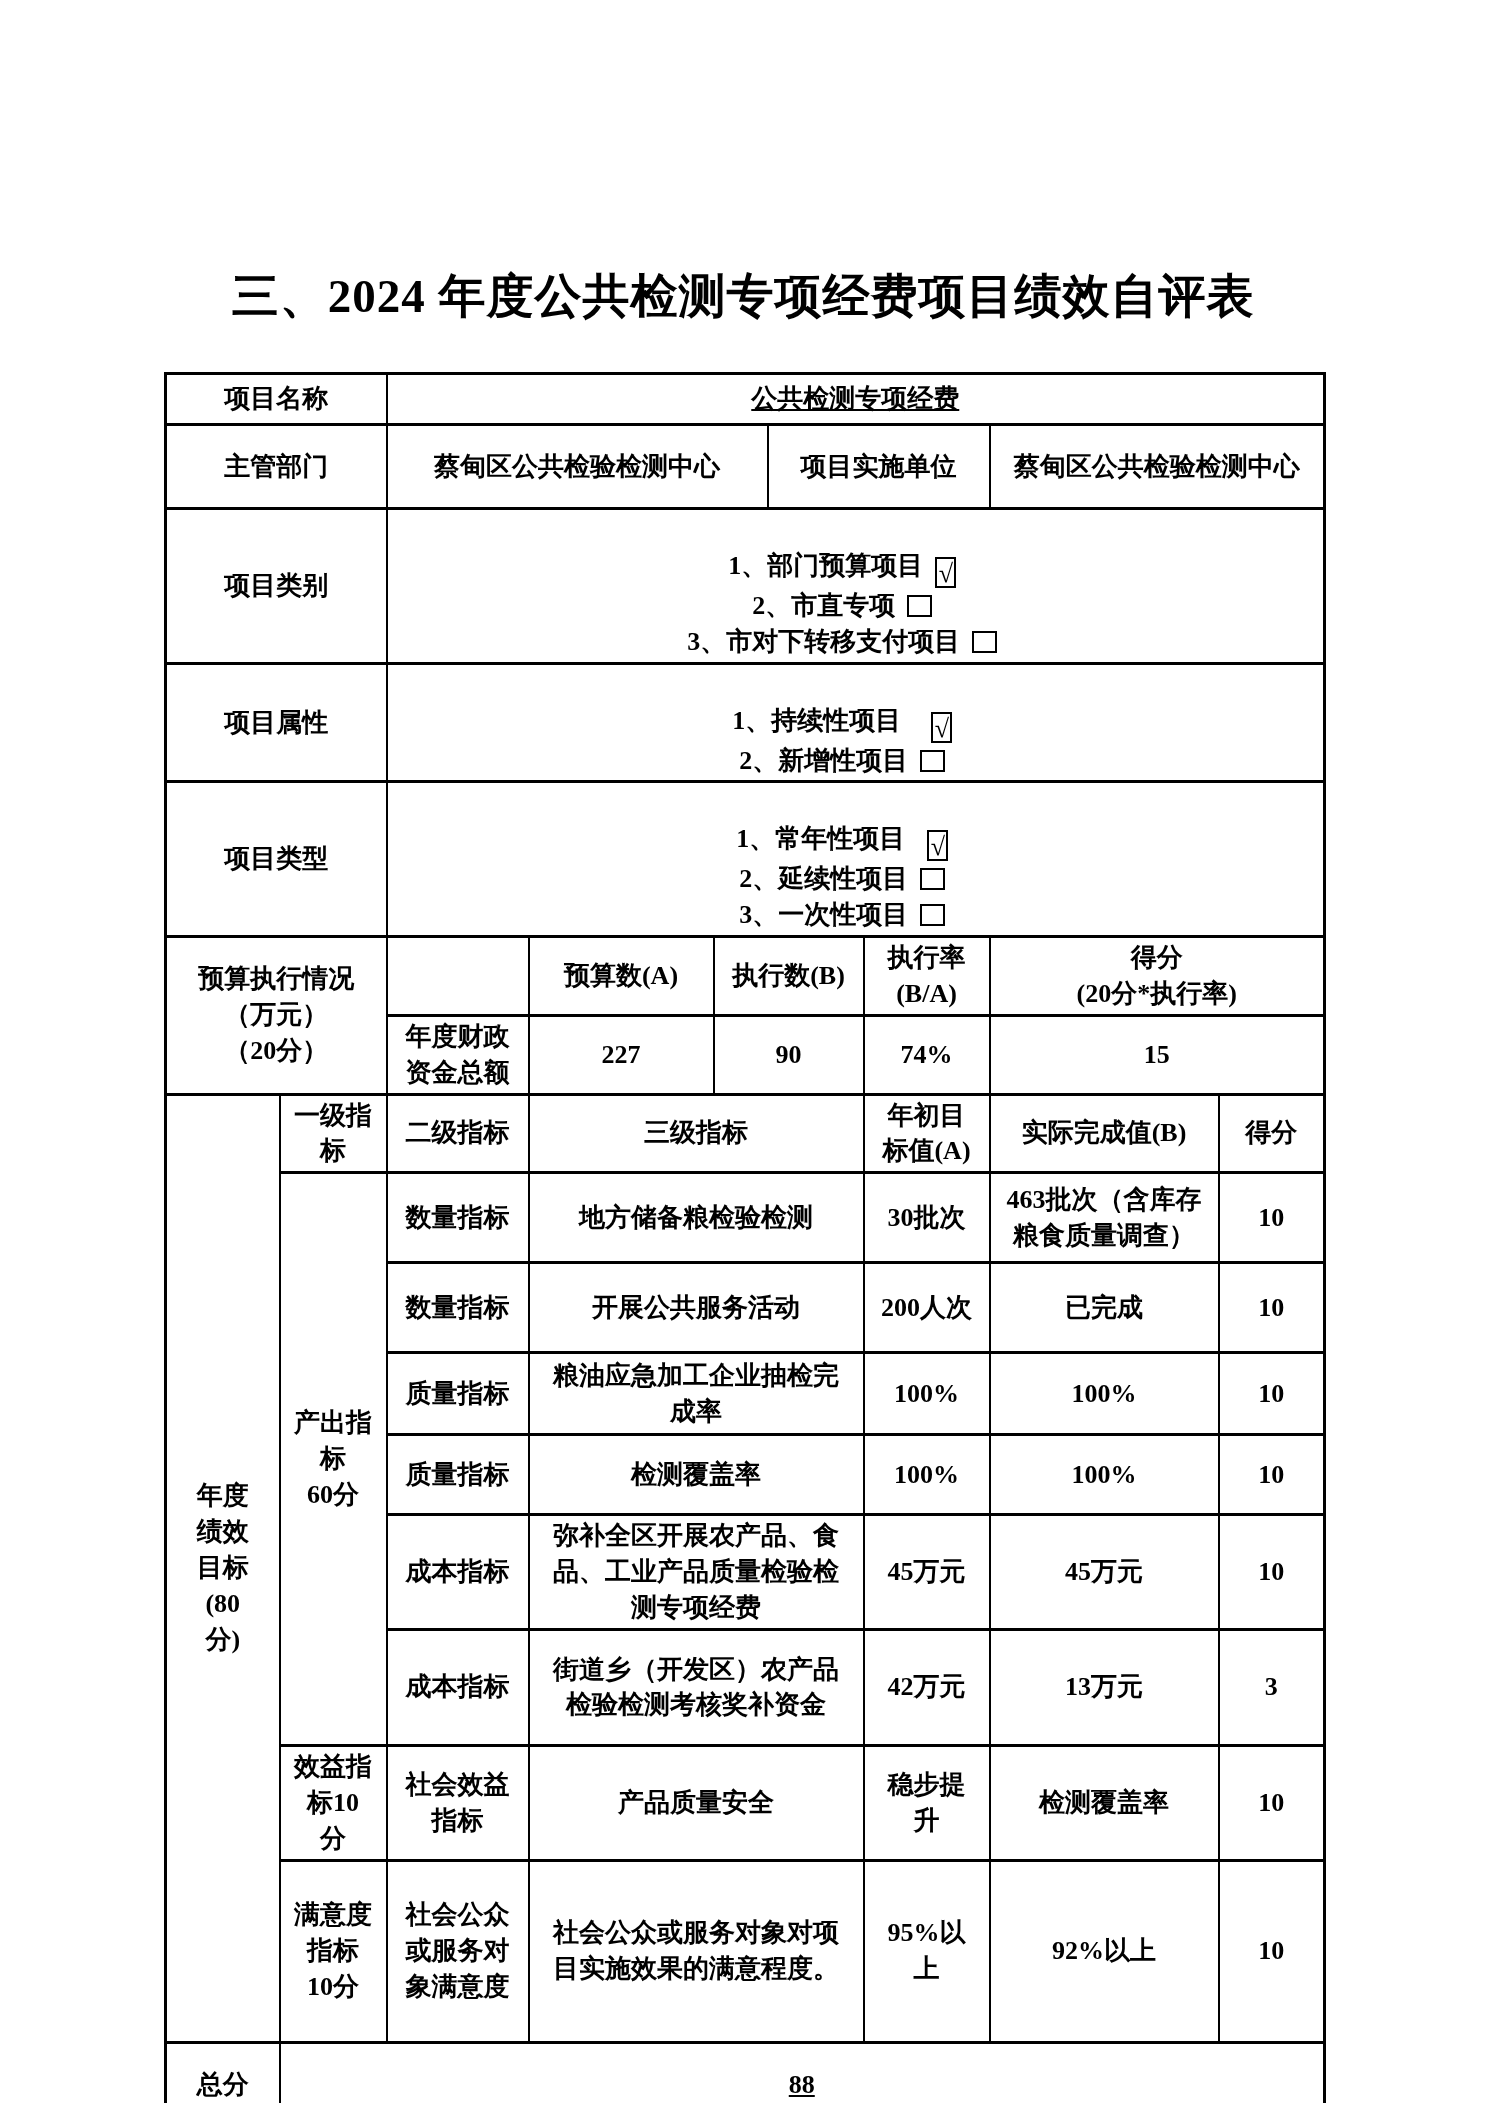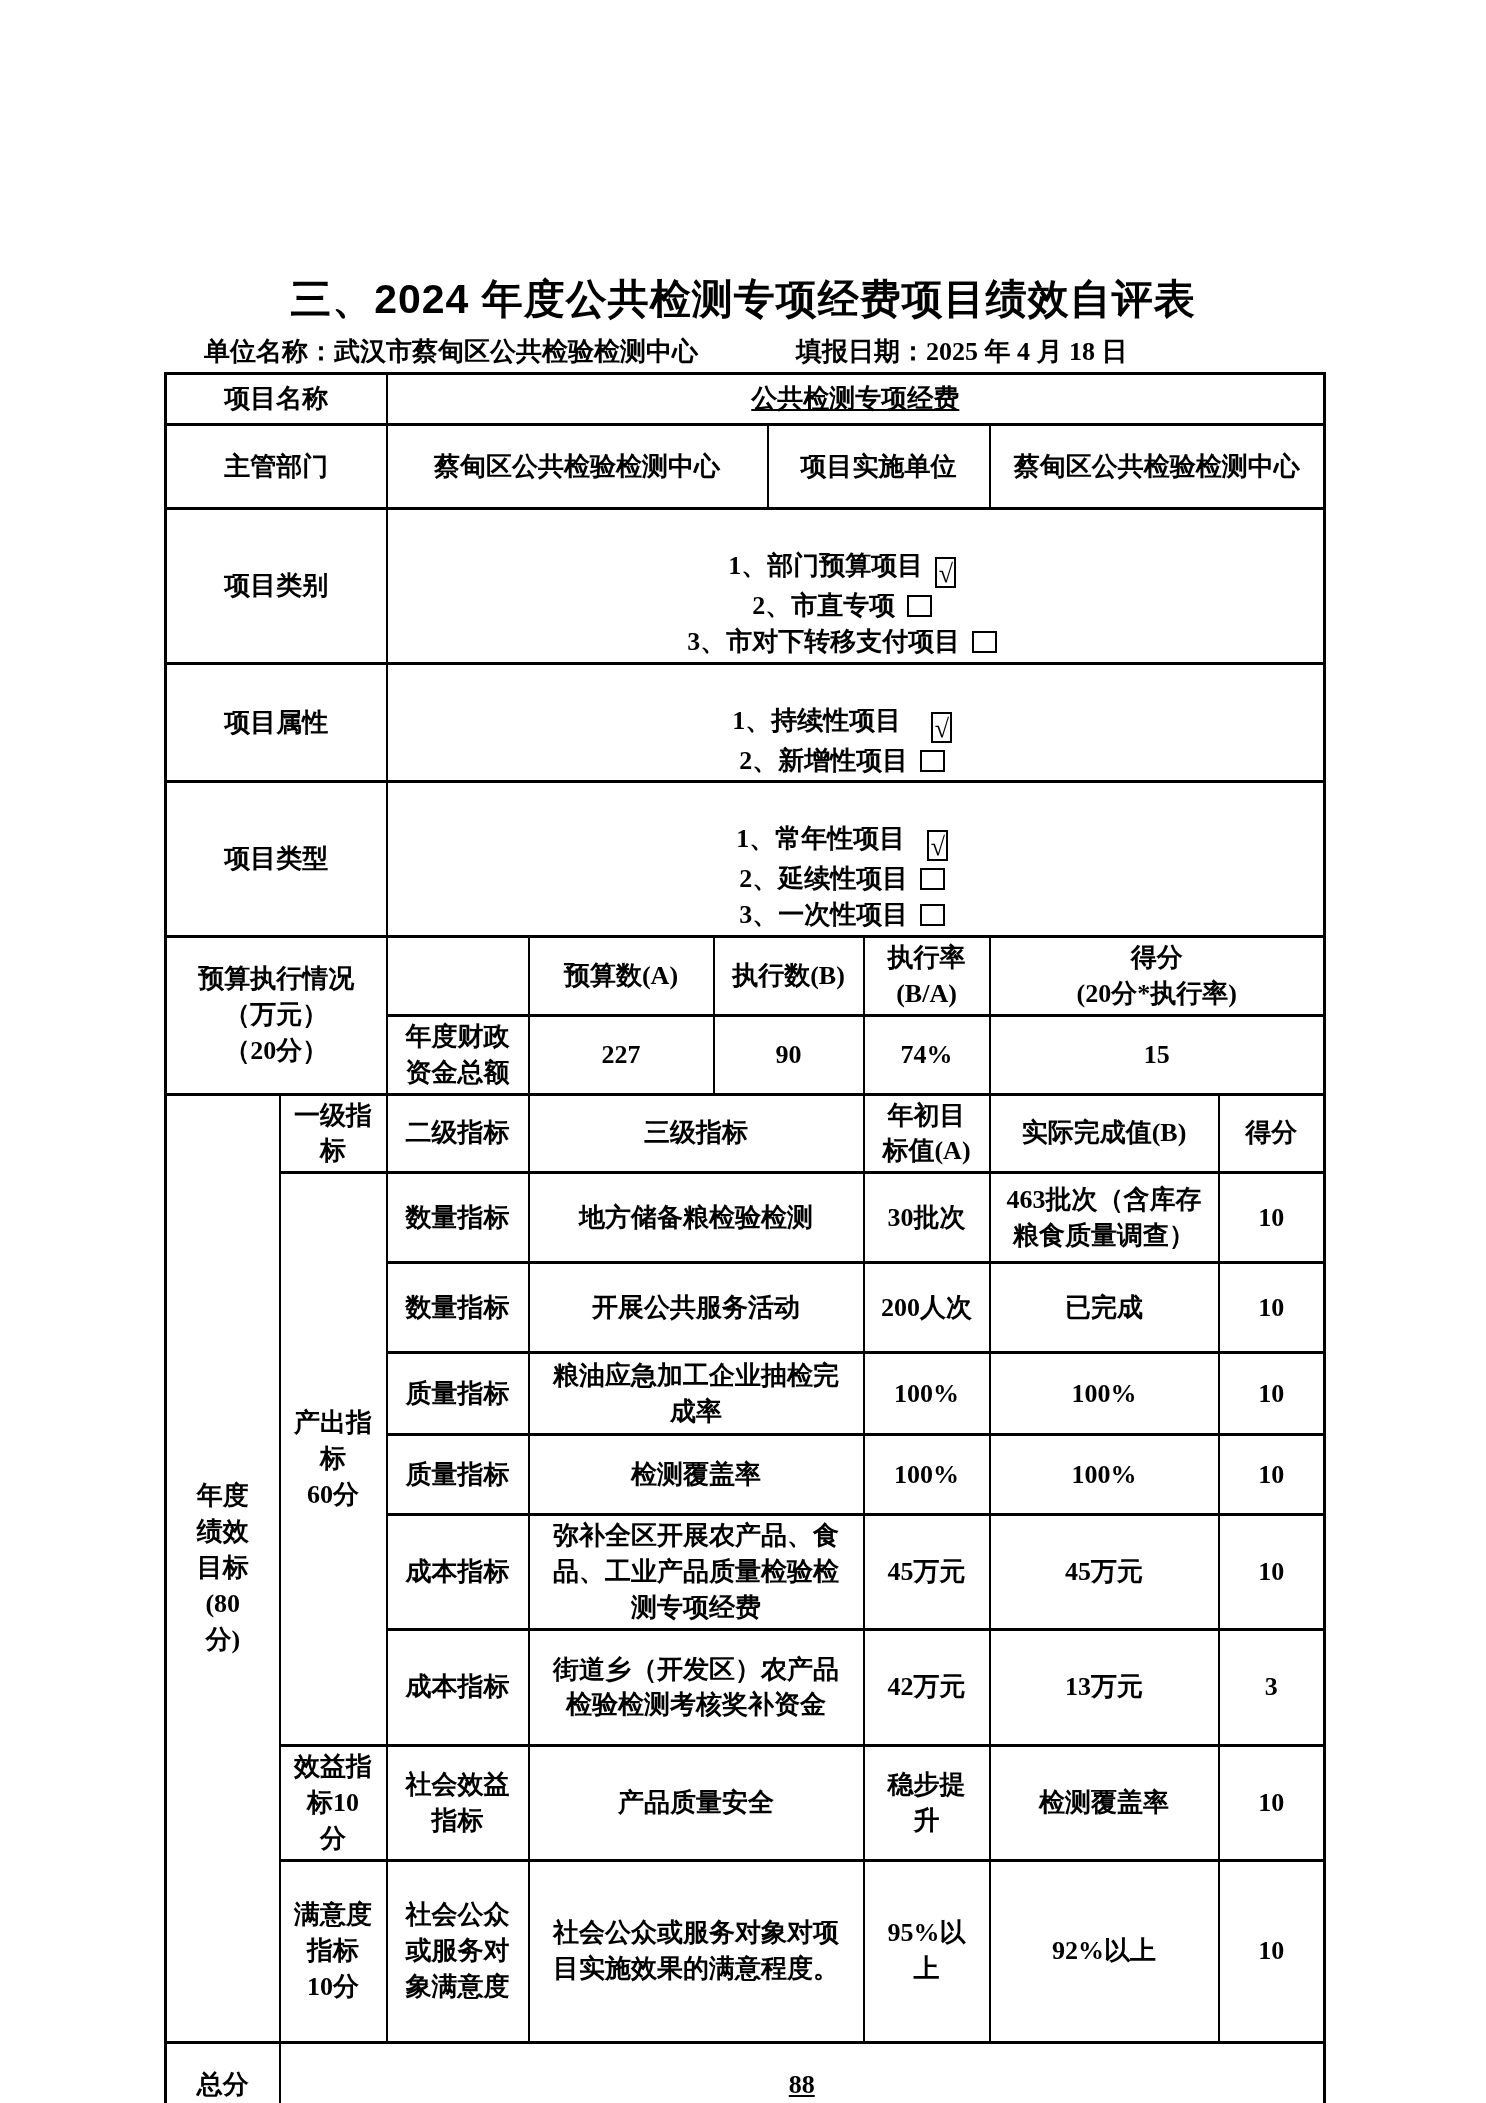--- a/index.html
+++ b/index.html
@@ -2,23 +2,23 @@
 <html><head>
 <meta charset="utf-8">
 <style>
   html,body{margin:0;padding:0;background:#888;}
   .page{
     position:relative;width:1486px;height:2103px;background:#ffffff;color:#000;
     font-family:"Liberation Serif",serif;font-weight:bold;overflow:hidden;
     margin:0 auto;
   }
   .title{
-    position:absolute;top:272px;left:0;width:100%;text-align:center;
-    font-size:41px;font-weight:bold;letter-spacing:1px;
-    font-family:Liberation Sans, sans-serif;
+    position:absolute;top:265px;left:0;width:100%;text-align:center;
+    font-size:47px;font-weight:bold;letter-spacing:1px;
+    font-family:Liberation Serif, serif;
   }
   .meta-line{position:absolute;top:334px;left:204px;width:1130px;height:34px;font-size:26px;}
   .meta-date{position:absolute;left:592px;top:0;}
   table.doc{
     position:absolute;top:372px;left:164px;width:1159px;
     border-collapse:collapse;table-layout:fixed;border:3px solid #000;
   }
   table.doc td{
     border:2px solid #000;border-top-width:3px;border-bottom-width:3px;
     text-align:center;vertical-align:middle;
@@ -39,24 +39,20 @@
     line-height:29px;font-size:26px;font-weight:bold;
   }
 </style>
 </head>
 <body>
 
 <div class="page">
 
   <div class="title">三、2024 年度公共检测专项经费项目绩效自评表</div>
 
-  <div class="meta-line">
-    <span>单位名称：</span><span>武汉市蔡甸区公共检验检测中心</span>
-    <span class="meta-date"><span>填报日期：</span><span>2025 年 4 月 18 日</span></span>
-  </div>
 
   <table class="doc">
     <colgroup>
       <col style="width:114px">
         <col style="width:107px">
         <col style="width:142px">
       <col style="width:185px">
         <col style="width:54px">
         <col style="width:96px">
       <col style="width:126px">

